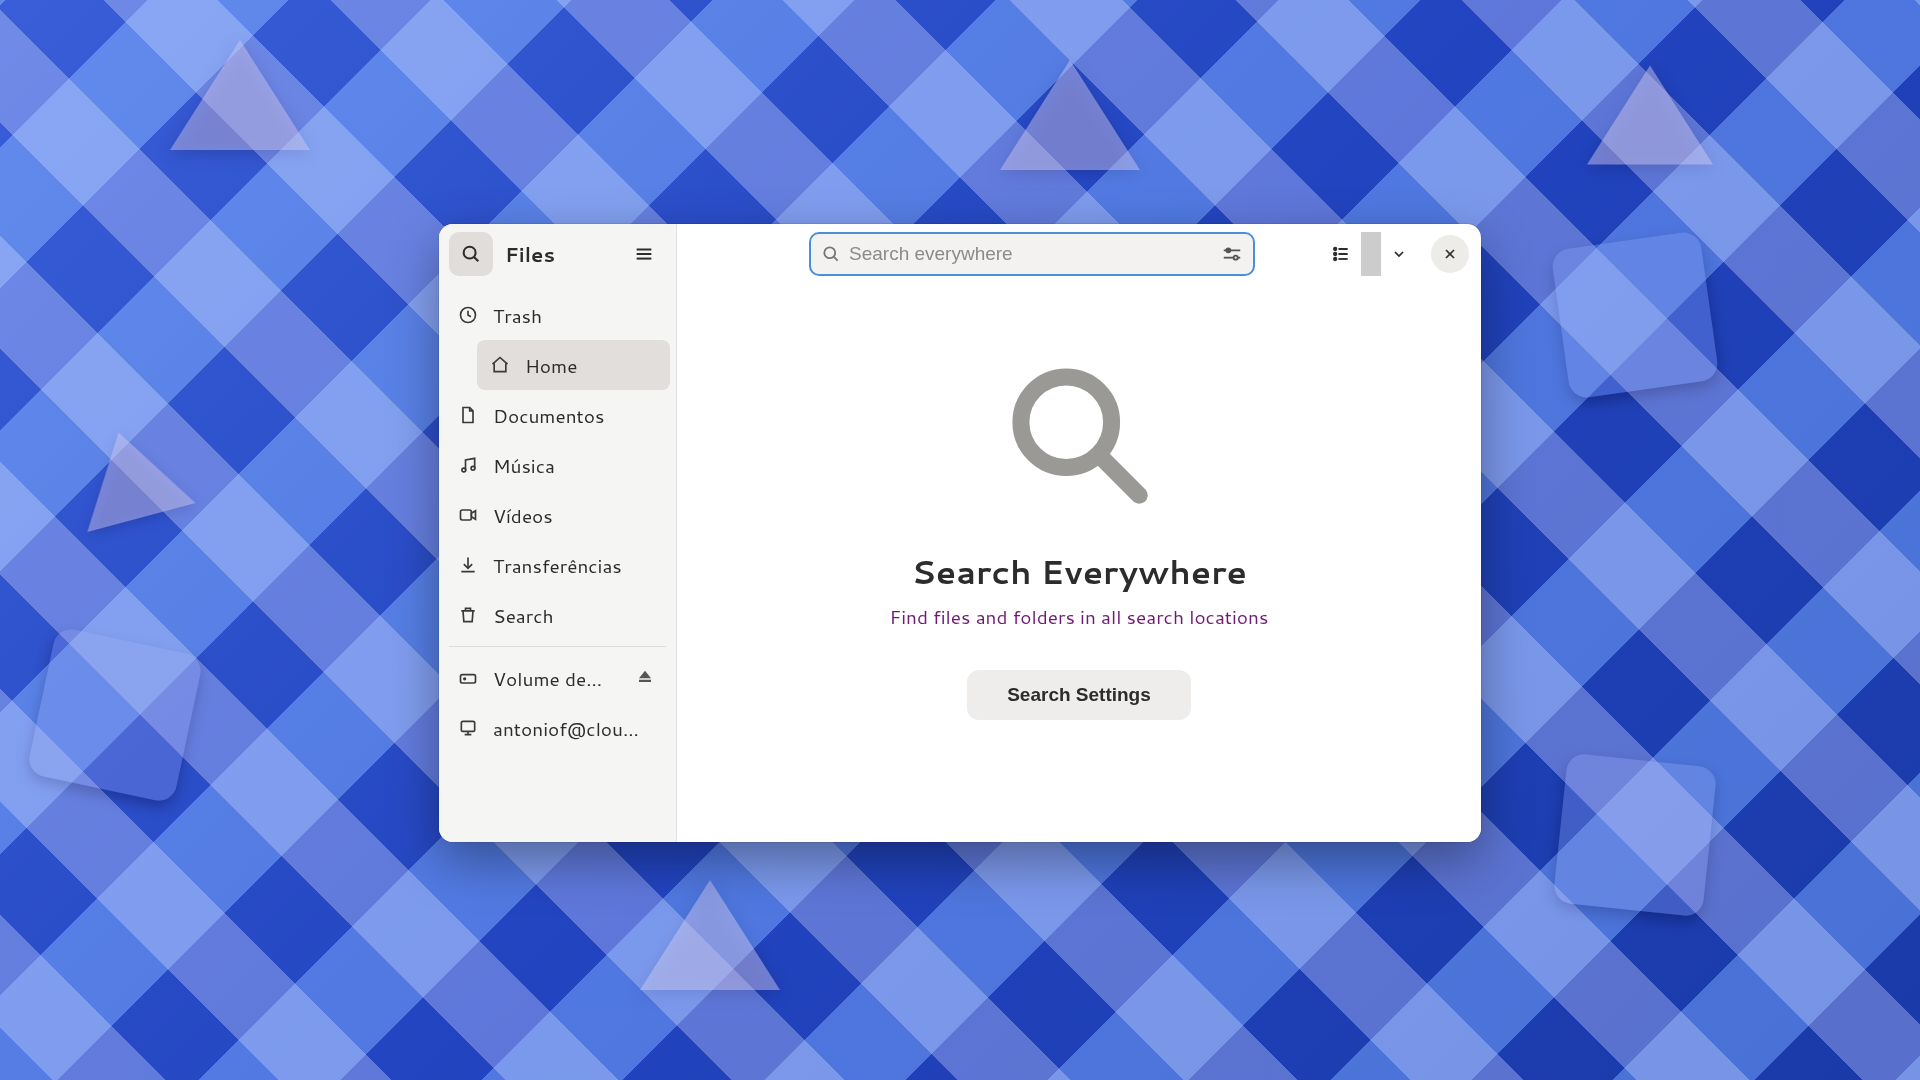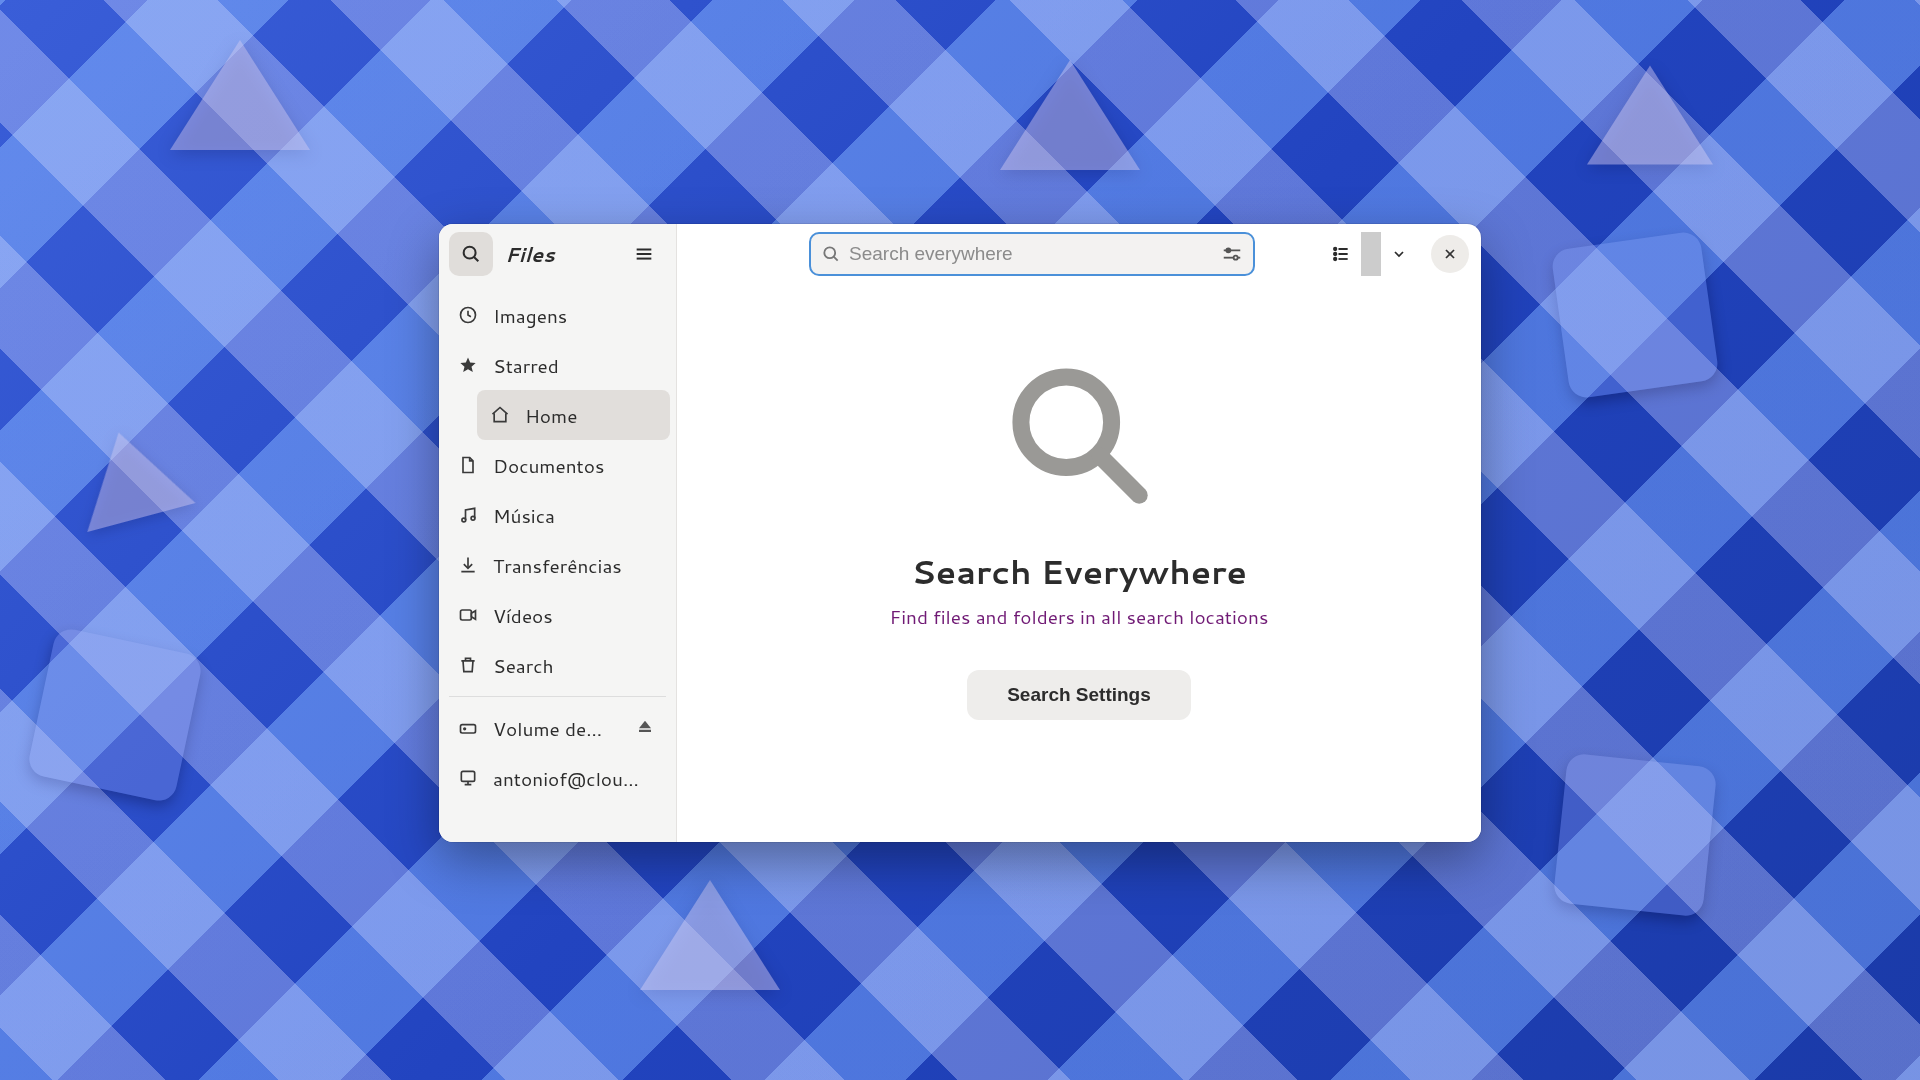--- a/index.html
+++ b/index.html
@@ -63,21 +63,20 @@
     align-items: center;
     flex-shrink: 0;
   }
   .hb-left {
     width: 238px; height:100%;
     background: #f5f5f4;
     border-right: 1px solid #e4e2e0;
     display:flex; align-items:center;
     padding: 0 10px;
     gap: 6px;
-    font-style: italic;
   }
   .hb-right {
     flex:1; height:100%;
     display:flex; align-items:center;
     padding: 0 12px;
     gap:10px;
     justify-content: space-between;
   }
   .icon-btn {
     width:44px; height:44px;
@@ -250,29 +249,21 @@
   <div class="body">
     <div class="sidebar">
       <div id="sidebar-items">
           <div class="side-item">
             <span class="side-icon">
               <svg width="20" height="20" viewBox="0 0 24 24" fill="none" stroke="currentColor" stroke-width="2">
                 <circle cx="12" cy="12" r="9"></circle>
                 <polyline points="12 7 12 12 15.5 14"></polyline>
               </svg>
             </span>
-            <span class="slabel">Imagens</span>
-          </div>
-          <div class="side-item">
-            <span class="side-icon">
-              <svg width="20" height="20" viewBox="0 0 24 24" fill="currentColor">
-                <polygon points="12 3 14.6 9.1 21.2 9.6 16.2 14 17.8 20.5 12 17 6.2 20.5 7.8 14 2.8 9.6 9.4 9.1"></polygon>
-              </svg>
-            </span>
-            <span class="slabel">Starred</span>
+            <span class="slabel">Trash</span>
           </div>
           <div class="side-item selected">
             <span class="side-icon">
               <svg width="20" height="20" viewBox="0 0 24 24" fill="none" stroke="currentColor" stroke-width="2">
                 <path d="M3 11 12 3l9 8"></path>
                 <path d="M5 10v10h14V10"></path>
               </svg>
             </span>
             <span class="slabel">Home</span>
           </div>
@@ -291,35 +282,35 @@
                 <path d="M9 18V6l11-2v12"></path>
                 <circle cx="7" cy="18" r="2.3"></circle>
                 <circle cx="18" cy="16" r="2.3"></circle>
               </svg>
             </span>
             <span class="slabel">Música</span>
           </div>
           <div class="side-item">
             <span class="side-icon">
               <svg width="20" height="20" viewBox="0 0 24 24" fill="none" stroke="currentColor" stroke-width="2">
+                <rect x="3" y="6" width="13" height="12" rx="2"></rect>
+                <polygon points="16 10 21 7 21 17 16 14"></polygon>
+              </svg>
+            </span>
+            <span class="slabel">Vídeos</span>
+          </div>
+          <div class="side-item">
+            <span class="side-icon">
+              <svg width="20" height="20" viewBox="0 0 24 24" fill="none" stroke="currentColor" stroke-width="2">
                 <path d="M12 3v12"></path>
                 <polyline points="7 11 12 16 17 11"></polyline>
                 <line x1="4" y1="20" x2="20" y2="20"></line>
               </svg>
             </span>
             <span class="slabel">Transferências</span>
-          </div>
-          <div class="side-item">
-            <span class="side-icon">
-              <svg width="20" height="20" viewBox="0 0 24 24" fill="none" stroke="currentColor" stroke-width="2">
-                <rect x="3" y="6" width="13" height="12" rx="2"></rect>
-                <polygon points="16 10 21 7 21 17 16 14"></polygon>
-              </svg>
-            </span>
-            <span class="slabel">Vídeos</span>
           </div>
           <div class="side-item">
             <span class="side-icon">
               <svg width="20" height="20" viewBox="0 0 24 24" fill="none" stroke="currentColor" stroke-width="2">
                 <path d="M4 7h16"></path>
                 <path d="M9 7V4h6v3"></path>
                 <path d="M6 7l1 13h10l1-13"></path>
               </svg>
             </span>
             <span class="slabel">Search</span>

